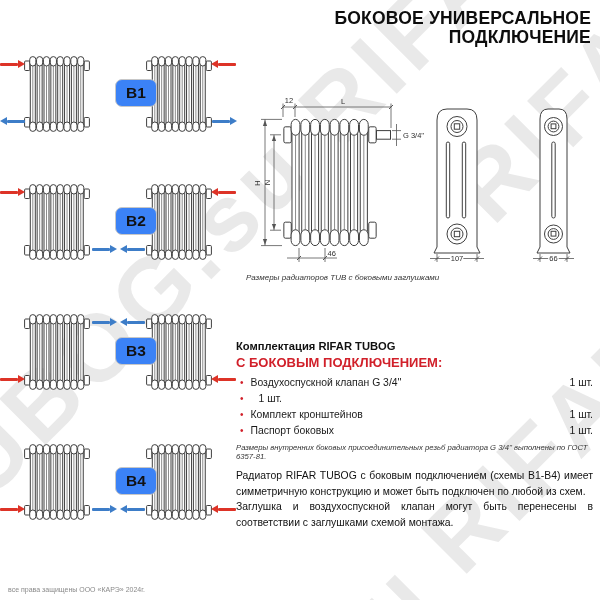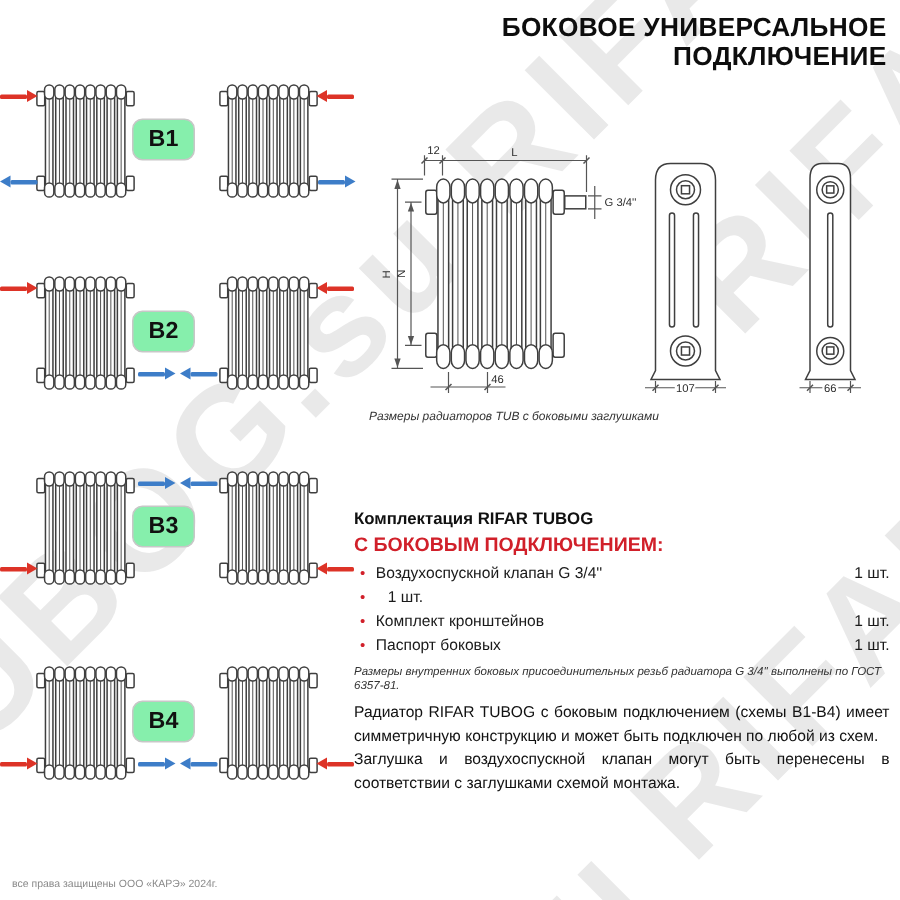--- a/index.html
+++ b/index.html
@@ -17,22 +17,22 @@
   
   .title {
     position:absolute; top:9px; right:9px; z-index:2; text-align:right;
     font-weight:700; font-size:17.5px; line-height:1.08; letter-spacing:.2px; color:#0d0d0d;
   }
   
   .scheme { position:absolute; left:6px; width:226px; height:96px; z-index:1; }
   .rad { position:absolute; top:8px; width:66px; height:80px; }
   .rad-l { left:18px; } .rad-r { left:140px; }
   .tag {
-    position:absolute; left:82px; top:33px; width:40px; height:26px;
-    background:#86efac; border:1.4px solid #c7c7c7; border-radius:7px;
+    position:absolute; left:109px; top:33px; width:40px; height:26px;
+    background:#3b82f6; border:1.4px solid #c7c7c7; border-radius:7px;
     display:flex; align-items:center; justify-content:center;
     font-weight:700; font-size:15.5px; color:#111;
   }
   .arrow { position:absolute; width:18px; height:2.6px; background:currentColor; border-radius:1px; }
   .arrow::after {
     content:""; position:absolute; right:-7px; top:50%; transform:translateY(-50%);
     width:0; height:0; border-left:7.5px solid currentColor;
     border-top:4.6px solid transparent; border-bottom:4.6px solid transparent;
   }
   .arrow.red  { color:var(--arrow_red,#dd3327); }

